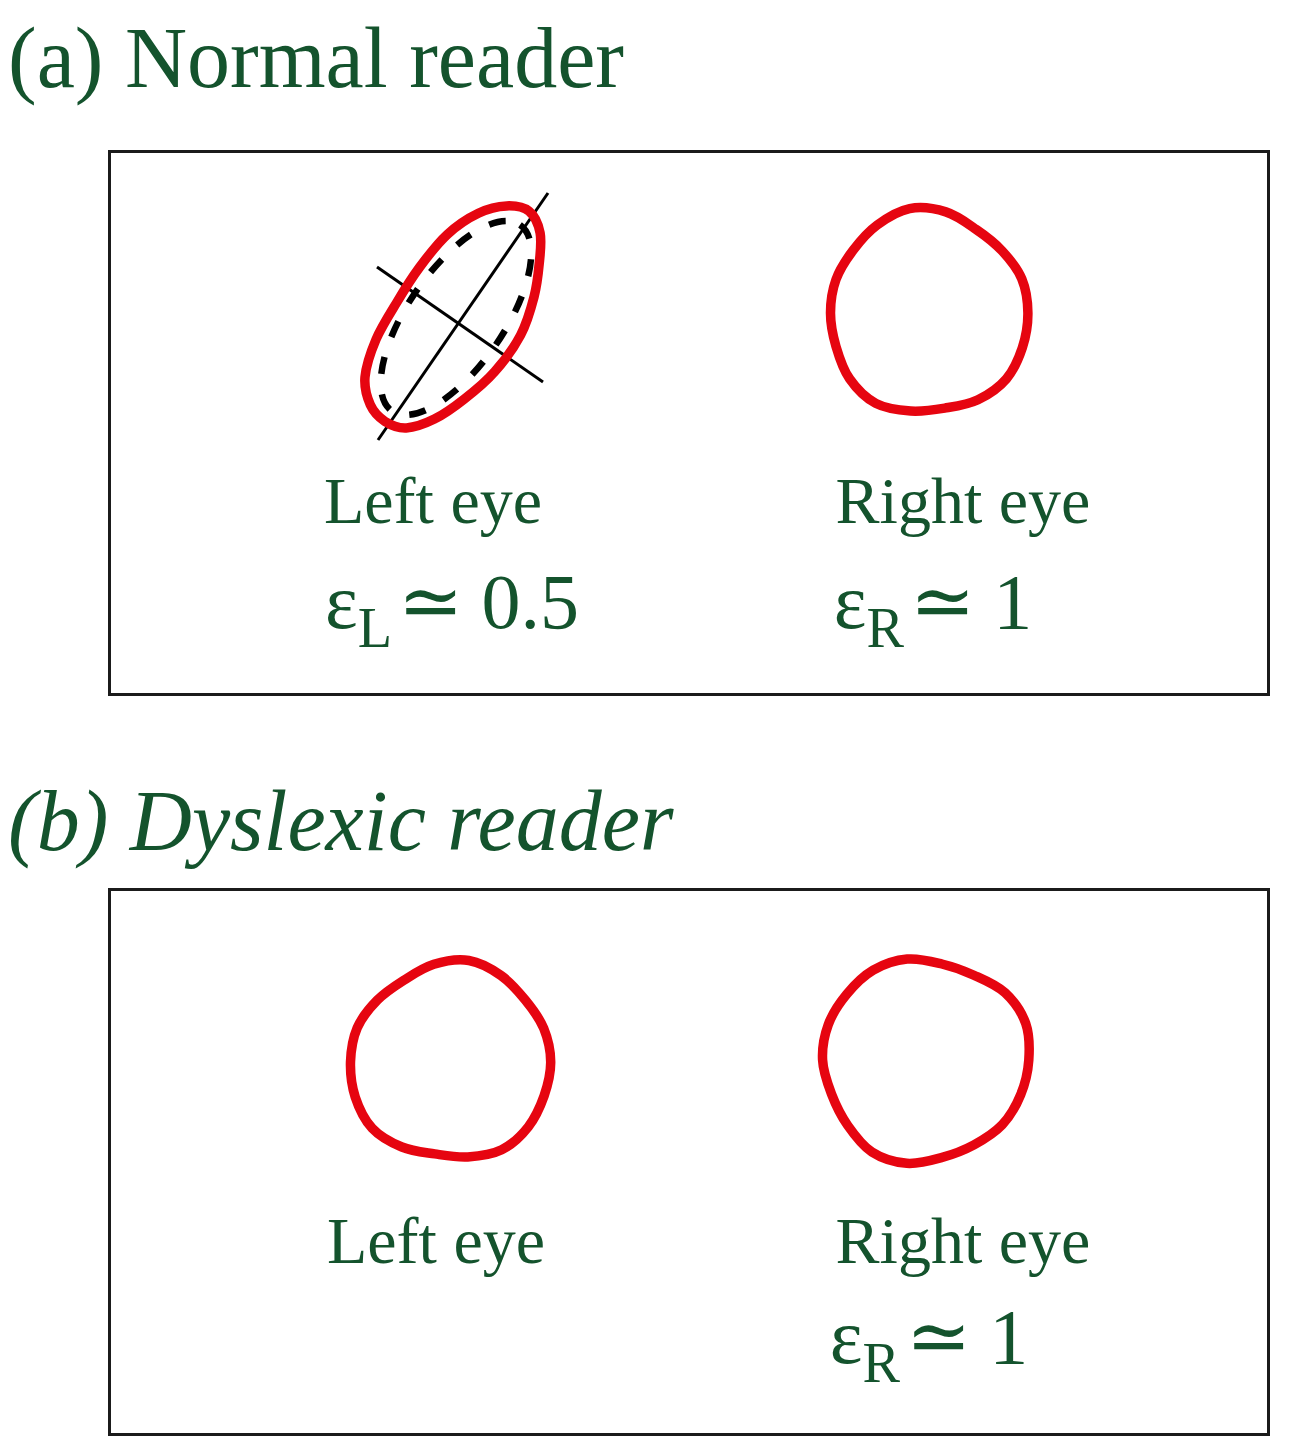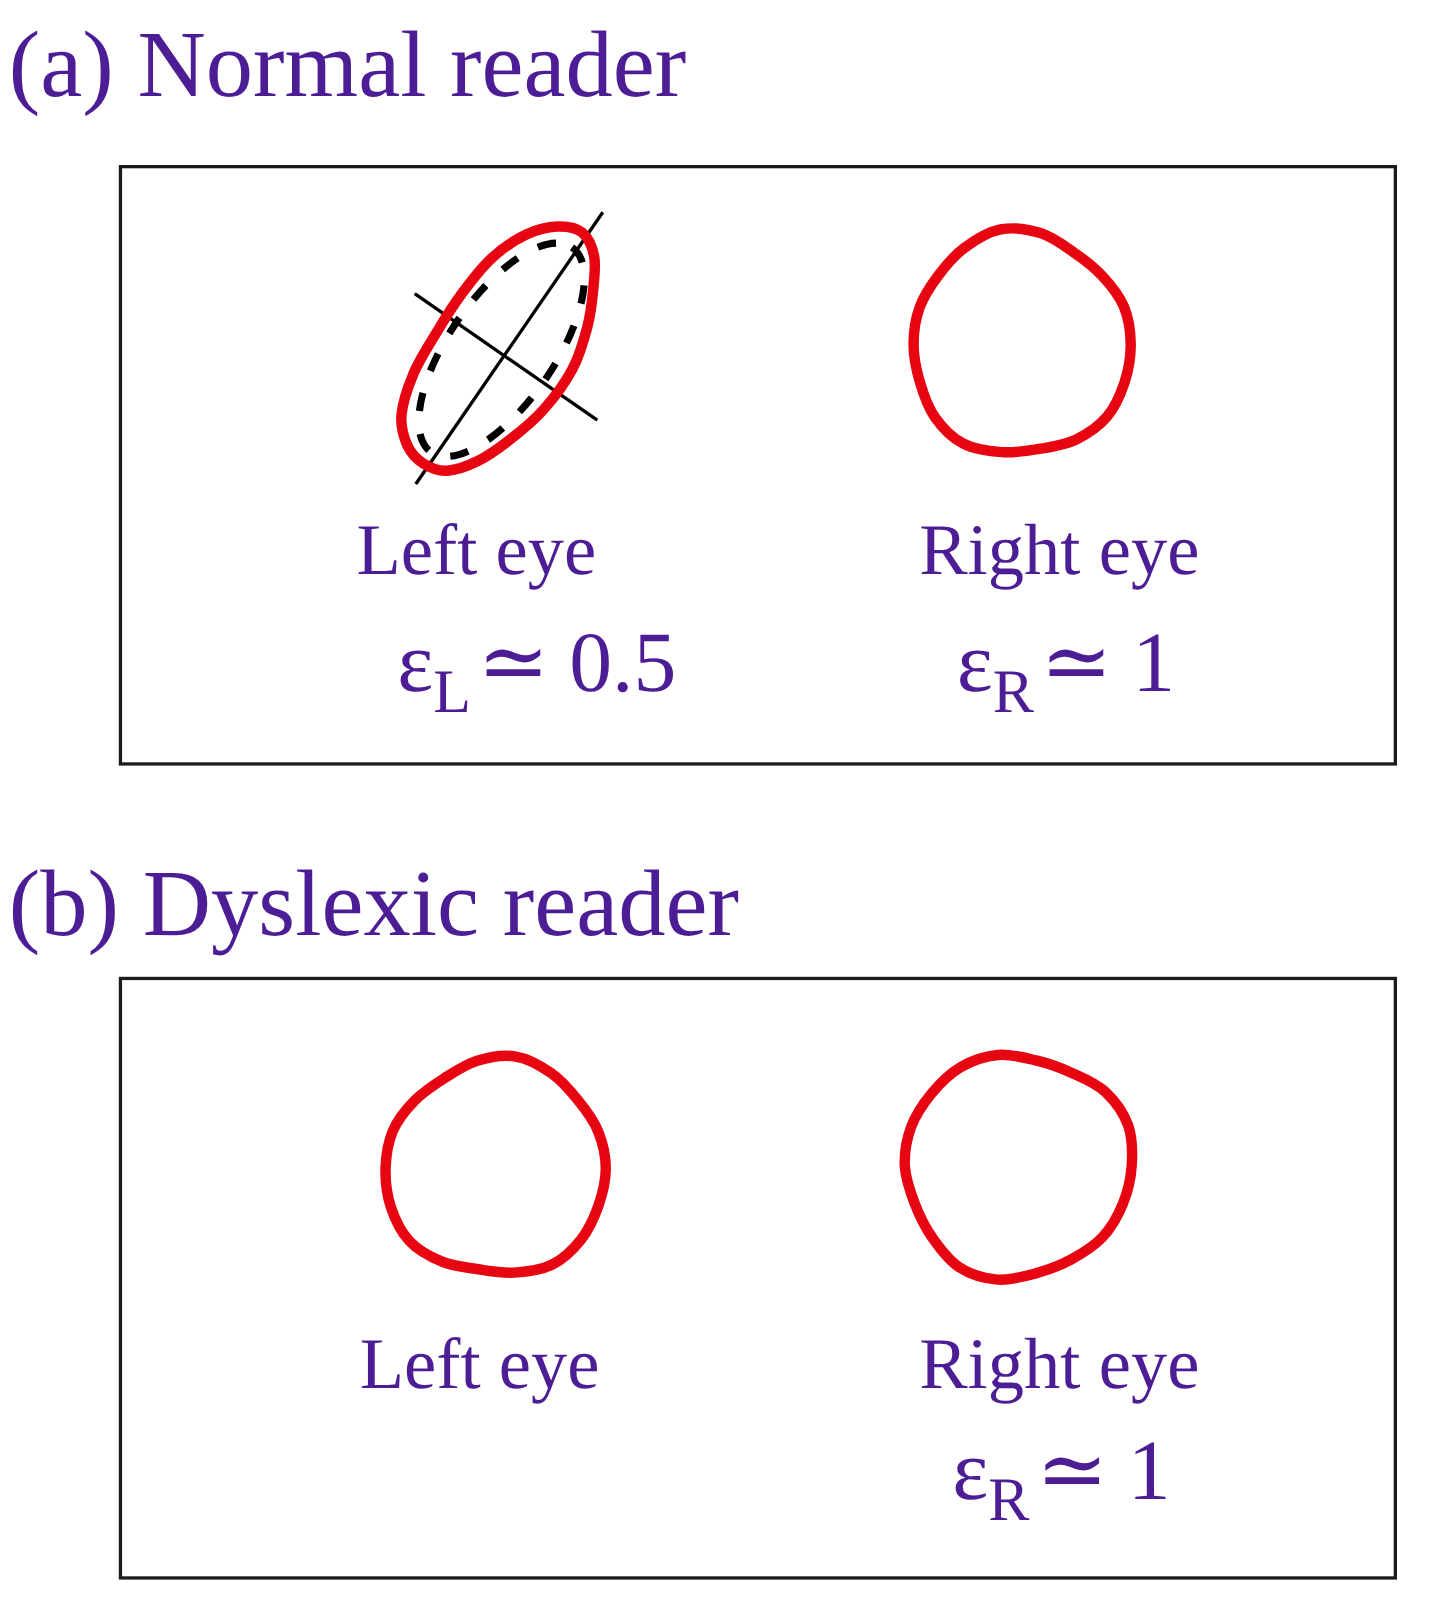--- a/index.html
+++ b/index.html
@@ -2,21 +2,21 @@
 <html><head>
 <meta charset="utf-8">
 <style>
   html, body { margin: 0; padding: 0; background: #ffffff; }
   .page {
     position: relative;
     width: 1299px;
     height: 1456px;
     background: #ffffff;
     font-family: "Liberation Serif", "DejaVu Serif", serif;
-    color: #4c1d95;
+    color: #14532d;
     overflow: hidden;
   }
   .panel-title {
     position: absolute;
     font-size: 86px;
     line-height: 1;
     white-space: nowrap;
     letter-spacing: 0px;
   }
   .panel-box {
@@ -31,21 +31,20 @@
     line-height: 1;
     white-space: nowrap;
     transform: translateX(-50%);
   }
   .eq {
     position: absolute;
     font-size: 78px;
     line-height: 1;
     white-space: nowrap;
     transform: translateX(-50%);
-    margin-left: 36px;
   }
   .eq .sub {
     font-size: 0.72em;
     vertical-align: -0.34em;
   }
   .eq .rel {
     margin: 0 18px 0 6px;
   }
   svg.overlay {
     position: absolute;
@@ -85,21 +84,21 @@
   <div class="eq" style="left:452px; top:563px;">
     <span class="eps">ε</span><span class="sub">L</span><span class="rel">≃</span><span class="val">0.5</span>
   </div>
 
   <div class="eye-label" style="left:963px; top:468px;">Right eye</div>
 
   <div class="eq" style="left:933px; top:563px;">
     <span class="eps">ε</span><span class="sub">R</span><span class="rel">≃</span><span class="val">1</span>
   </div>
 
-  <div class="panel-title" style="left:8px; top:778px;">(b) Dyslexic reader</div>
+  <div class="panel-title" style="left:8px; top:778px;font-style:italic;">(b) Dyslexic reader</div>
 
   <div class="panel-box" style="left:108px; top:888px; width:1162px; height:548px;"></div>
 
   <div class="eye-label" style="left:436px; top:1208px;">Left eye</div>
 
 
   <div class="eye-label" style="left:963px; top:1208px;">Right eye</div>
 
   <div class="eq" style="left:929px; top:1298px;">
     <span class="eps">ε</span><span class="sub">R</span><span class="rel">≃</span><span class="val">1</span>

